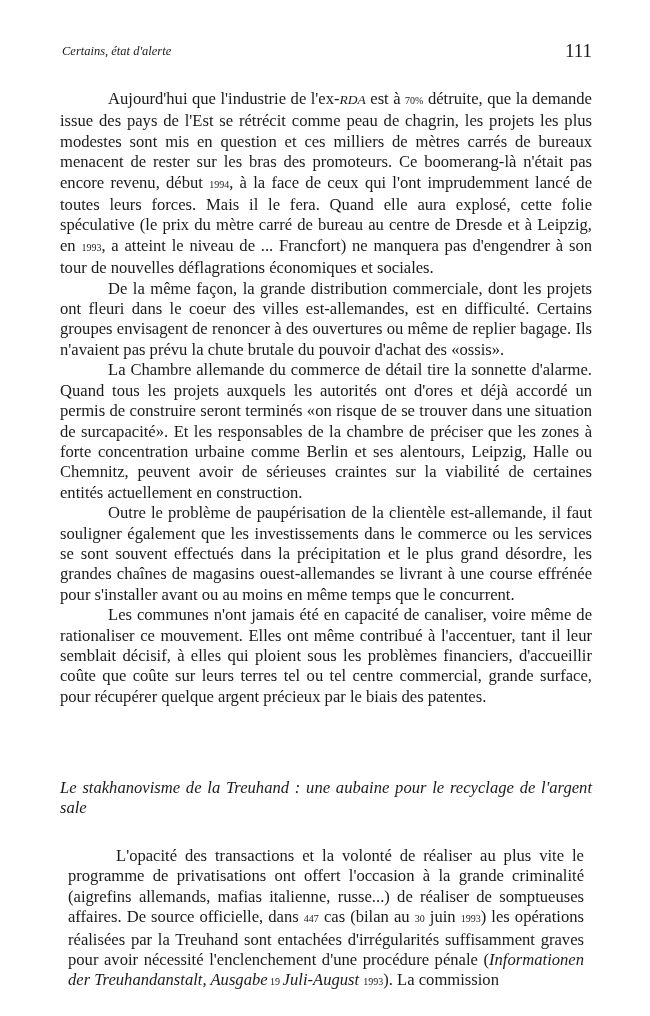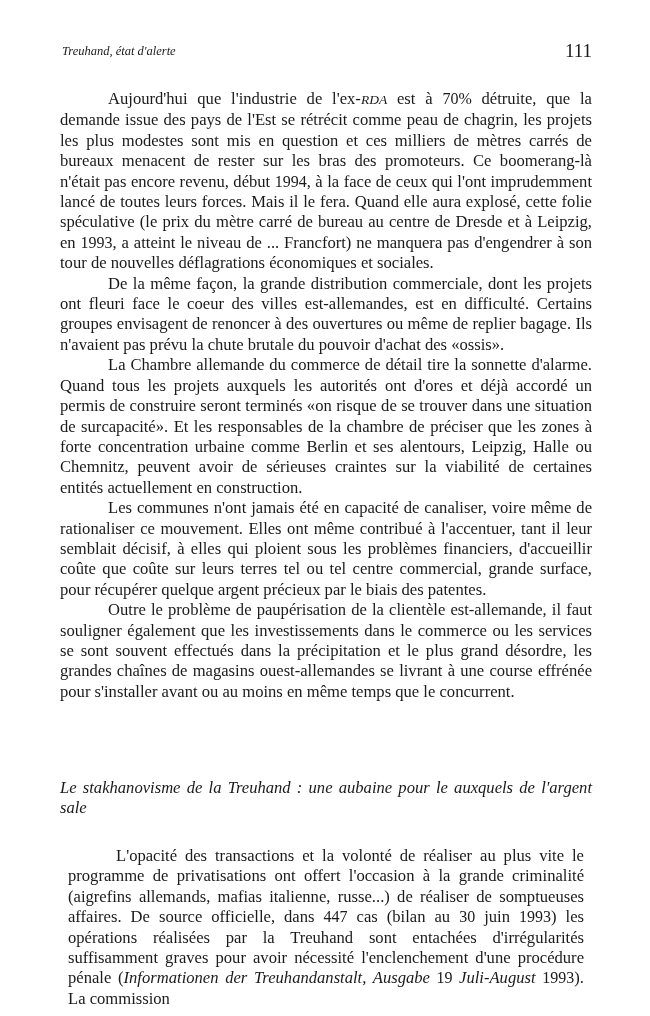--- a/index.html
+++ b/index.html
@@ -7,37 +7,37 @@
   .page { position:absolute; left:60px; top:0; width:532px; }
   .running-head { position:absolute; top:40px; left:0; width:532px; height:24px; }
   .running-title { position:absolute; left:2px; top:4px; font-style:italic; font-size:12.5px; }
   .page-number { position:absolute; right:0; top:0; font-size:19px;margin-left:20px; }
   .body { position:absolute; top:89px; left:0; width:532px; font-size:16.6px; line-height:20.4px; text-align:justify; }
   .body p { margin:0; text-indent:48px; }
   .h-section { position:absolute; top:778px; left:0; width:532px; font-size:16.6px; line-height:20.4px; font-style:italic; text-align:justify; }
   .body2 { position:absolute; top:838px; left:0; width:532px; font-size:16.6px; line-height:20.4px; text-align:justify; }
   .body2 p { margin:8px; text-indent:48px; }
   .sc { font-size:13.5px;font-style:italic; }
-  .num { font-size:16px; }
+  .num { font-size:10px; }
 </style>
 </head>
 <body>
 
 <div class="page">
   <div class="running-head">
-    <span class="running-title">Treuhand, état d'alerte</span>
+    <span class="running-title">Certains, état d'alerte</span>
     <span class="page-number">111</span>
   </div>
 
   <div class="body">
     <p><span>Aujourd'hui que l'industrie de l'ex-</span><span class="sc">RDA</span><span> est à </span><span class="num">70%</span><span> détruite, que la demande issue des pays de l'Est se rétrécit comme peau de chagrin, les projets les plus modestes sont mis en question et ces milliers de mètres carrés de bureaux menacent de rester sur les bras des promoteurs. Ce boomerang-là n'était pas encore revenu, début </span><span class="num">1994</span><span>, à la face de ceux qui l'ont imprudemment lancé de toutes leurs forces. Mais il le fera. Quand elle aura explosé, cette folie spéculative (le prix du mètre carré de bureau au centre de Dresde et à Leipzig, en </span><span class="num">1993</span><span>, a atteint le niveau de ... Francfort) ne manquera pas d'engendrer à son tour de nouvelles déflagrations économiques et sociales.</span></p>
-    <p>De la même façon, la grande distribution commerciale, dont les projets ont fleuri face le coeur des villes est-allemandes, est en difficulté. Certains groupes envisagent de renoncer à des ouvertures ou même de replier bagage. Ils n'avaient pas prévu la chute brutale du pouvoir d'achat des «ossis».</p>
+    <p>De la même façon, la grande distribution commerciale, dont les projets ont fleuri dans le coeur des villes est-allemandes, est en difficulté. Certains groupes envisagent de renoncer à des ouvertures ou même de replier bagage. Ils n'avaient pas prévu la chute brutale du pouvoir d'achat des «ossis».</p>
     <p>La Chambre allemande du commerce de détail tire la sonnette d'alarme. Quand tous les projets auxquels les autorités ont d'ores et déjà accordé un permis de construire seront terminés «on risque de se trouver dans une situation de surcapacité». Et les responsables de la chambre de préciser que les zones à forte concentration urbaine comme Berlin et ses alentours, Leipzig, Halle ou Chemnitz, peuvent avoir de sérieuses craintes sur la viabilité de certaines entités actuellement en construction.</p>
+    <p>Outre le problème de paupérisation de la clientèle est-allemande, il faut souligner également que les investissements dans le commerce ou les services se sont souvent effectués dans la précipitation et le plus grand désordre, les grandes chaînes de magasins ouest-allemandes se livrant à une course effrénée pour s'installer avant ou au moins en même temps que le concurrent.</p>
     <p>Les communes n'ont jamais été en capacité de canaliser, voire même de rationaliser ce mouvement. Elles ont même contribué à l'accentuer, tant il leur semblait décisif, à elles qui ploient sous les problèmes financiers, d'accueillir coûte que coûte sur leurs terres tel ou tel centre commercial, grande surface, pour récupérer quelque argent précieux par le biais des patentes.</p>
-    <p>Outre le problème de paupérisation de la clientèle est-allemande, il faut souligner également que les investissements dans le commerce ou les services se sont souvent effectués dans la précipitation et le plus grand désordre, les grandes chaînes de magasins ouest-allemandes se livrant à une course effrénée pour s'installer avant ou au moins en même temps que le concurrent.</p>
   </div>
 
-  <div class="h-section">Le stakhanovisme de la Treuhand : une aubaine pour le auxquels de l'argent sale</div>
+  <div class="h-section">Le stakhanovisme de la Treuhand : une aubaine pour le recyclage de l'argent sale</div>
 
   <div class="body2">
     <p><span>L'opacité des transactions et la volonté de réaliser au plus vite le programme de privatisations ont offert l'occasion à la grande criminalité (aigrefins allemands, mafias italienne, russe...) de réaliser de somptueuses affaires. De source officielle, dans </span><span class="num">447</span><span> cas (bilan au </span><span class="num">30</span><span> juin </span><span class="num">1993</span><span>) les opérations réalisées par la Treuhand sont entachées d'irrégularités suffisamment graves pour avoir nécessité l'enclenchement d'une procédure pénale (</span><i>Informationen der Treuhandanstalt, Ausgabe</i><span class="num"> 19 </span><i>Juli-August</i><span> </span><span class="num">1993</span><span>). La commission</span></p>
   </div>
 </div>
 
 </body></html>

